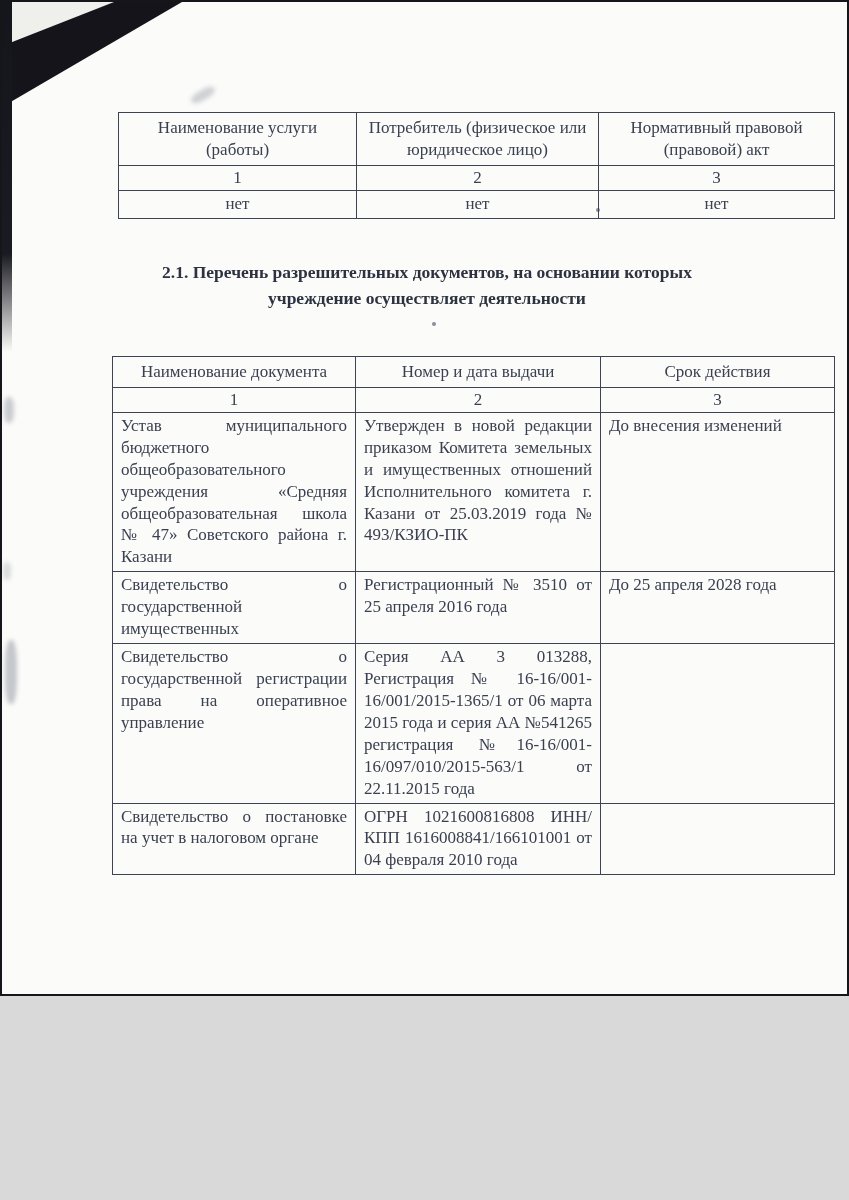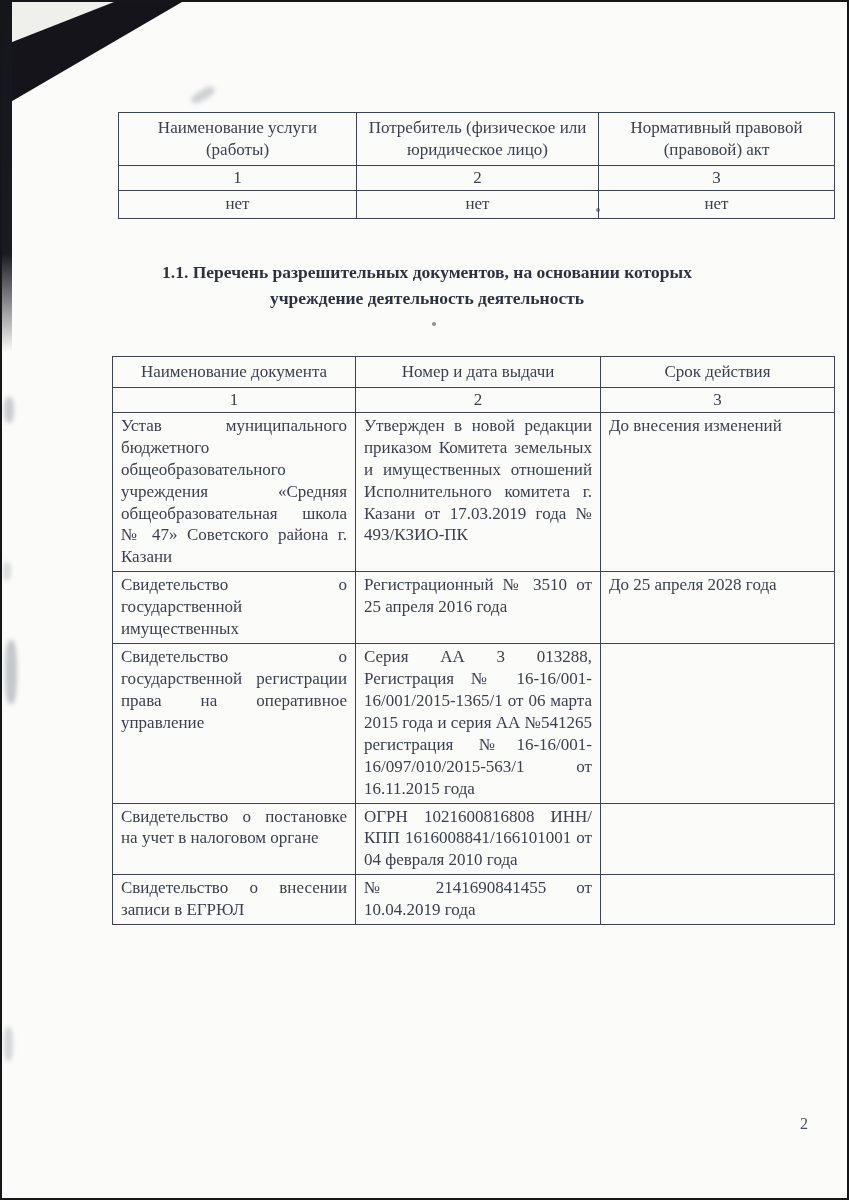--- a/index.html
+++ b/index.html
@@ -1,18 +1,18 @@
 <!DOCTYPE html>
 <html><head>
 <meta charset="utf-8">
 <style>
   html,body{margin:0;padding:0;background:#d9d9d9;}
   .scan{
     position:relative;
-    width:849px;height:1200px;
+    width:849px;height:996px;
     background:#fbfbf9;
     border:2px solid #15151a;
     box-sizing:border-box;
     overflow:hidden;
     font-family:"Liberation Serif","DejaVu Serif",serif;
     color:#3a4050;
   }
   
   .corner-band{
     position:absolute;top:0;left:0;width:210px;height:115px;
@@ -100,22 +100,22 @@
     </tr>
     <tr>
       <td class="ctr">нет</td>
       <td class="ctr">нет</td>
       <td class="ctr">нет</td>
     </tr>
   </tbody>
     </table>
 
   <div class="section-title">
-    <div>1.1. Перечень разрешительных документов, на основании которых</div>
-    <div>учреждение деятельность деятельность</div>
+    <div>2.1. Перечень разрешительных документов, на основании которых</div>
+    <div>учреждение осуществляет деятельности</div>
   </div>
 
   <table class="t2">
     <colgroup>
         <col style="width:243px">
         <col style="width:245px">
         <col style="width:234px">
       </colgroup>
     <tbody>
         <tr>
@@ -123,41 +123,36 @@
       <td class="hdr">Номер и дата выдачи</td>
       <td class="hdr">Срок действия</td>
     </tr>
     <tr>
       <td class="num">1</td>
       <td class="num">2</td>
       <td class="num">3</td>
     </tr>
     <tr>
       <td class="just">Устав муниципального бюджетного общеобразовательного учреждения «Средняя общеобразовательная школа № 47» Советского района г. Казани</td>
-      <td class="just">Утвержден в новой редакции приказом Комитета земельных и имущественных отношений Исполнительного комитета г. Казани от 17.03.2019 года № 493/КЗИО-ПК</td>
+      <td class="just">Утвержден в новой редакции приказом Комитета земельных и имущественных отношений Исполнительного комитета г. Казани от 25.03.2019 года № 493/КЗИО-ПК</td>
       <td>До внесения изменений</td>
     </tr>
     <tr>
       <td class="just">Свидетельство о государственной имущественных</td>
       <td class="just">Регистрационный № 3510 от 25 апреля 2016 года</td>
       <td>До 25 апреля 2028 года</td>
     </tr>
     <tr>
       <td class="just">Свидетельство о государственной регистрации права на оперативное управление</td>
-      <td class="just">Серия АА 3 013288, Регистрация № 16-16/001-16/001/2015-1365/1 от 06 марта 2015 года и серия АА №541265 регистрация №16-16/001-16/097/010/2015-563/1 от 16.11.2015 года</td>
+      <td class="just">Серия АА 3 013288, Регистрация № 16-16/001-16/001/2015-1365/1 от 06 марта 2015 года и серия АА №541265 регистрация №16-16/001-16/097/010/2015-563/1 от 22.11.2015 года</td>
       <td></td>
     </tr>
     <tr>
       <td class="just">Свидетельство о постановке на учет в налоговом органе</td>
       <td class="just">ОГРН 1021600816808 ИНН/КПП 1616008841/166101001 от 04 февраля 2010 года</td>
-      <td></td>
-    </tr>
-    <tr>
-      <td class="just">Свидетельство о внесении записи в ЕГРЮЛ</td>
-      <td class="just">№ 2141690841455 от 10.04.2019 года</td>
       <td></td>
     </tr>
   </tbody>
     </table>
 
   <div class="page-num">2</div>
 
 </div>
 
 </body></html>

